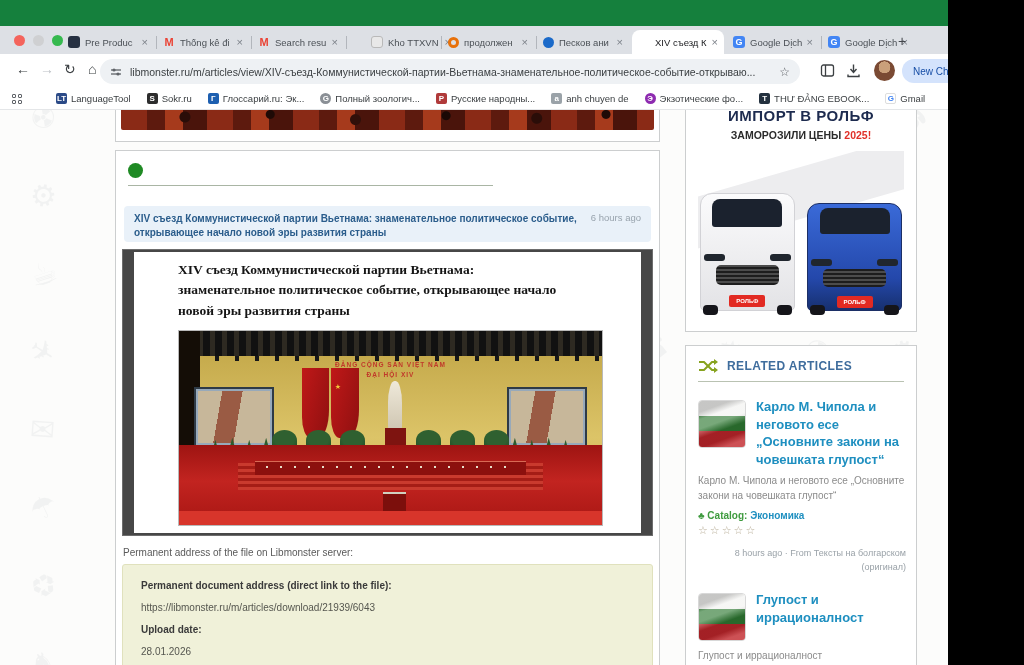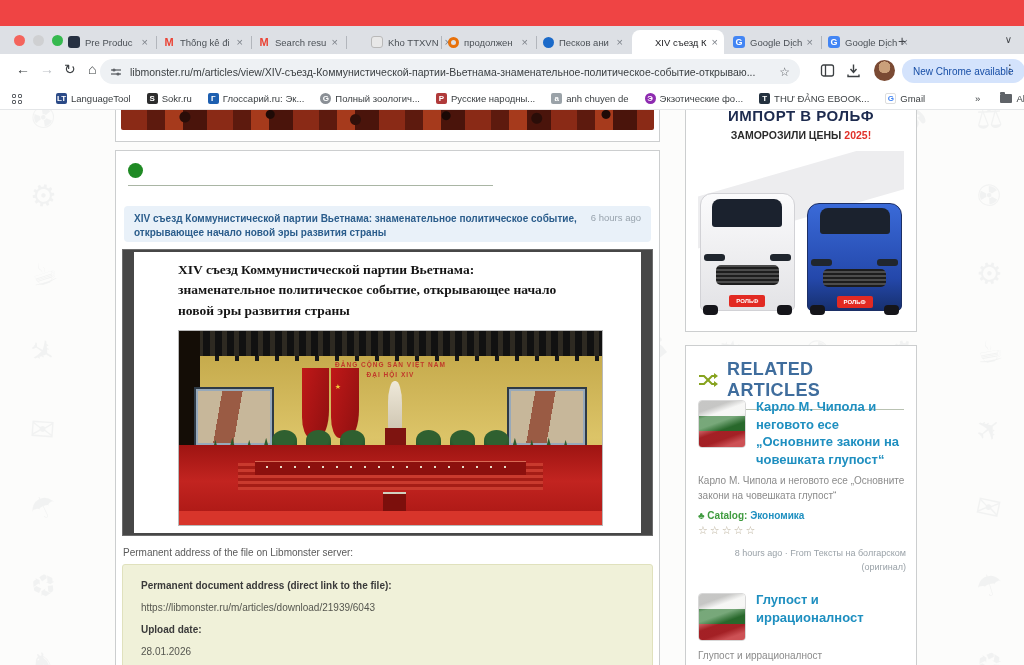--- a/index.html
+++ b/index.html
@@ -1,18 +1,18 @@
 <!DOCTYPE html>
 <html><head>
 <meta charset="utf-8">
 <style>
   * { margin:0; padding:0; box-sizing:border-box; }
   html,body { background:#000; }
   body { font-family:"Liberation Sans","DejaVu Sans",sans-serif; }
-  #screen { position:relative; width:1024px; height:665px; overflow:hidden; background:#ef4444; }
+  #screen { position:relative; width:948px; height:665px; overflow:hidden; background:#15803d; }
 
   
   .tabbar { position:absolute; left:0; top:26px; width:1024px; height:28px; background:#dde0e5; }
   .traffic { position:absolute; top:9px; left:14px; display:flex; gap:8px; }
   .tl-dot { width:11px; height:11px; border-radius:50%; }
   .tl-red { background:#f4645c; } .tl-yellow { background:#cfd0d2; } .tl-green { background:#35b94e; }
 
   .tab { position:absolute; top:4px; height:24px; width:92px; display:flex; align-items:center; gap:5px;
          padding:0 6px; color:#4b5056; font-size:9.5px; border-radius:8px 8px 0 0; }
   .tab-active { background:#fff; color:#202124; }
@@ -517,21 +517,21 @@
       </div>
     </div>
 
     <div class="card" id="rel-box">
       <div class="section-head" id="rel-head">
         <svg class="shuffle-ic" viewBox="0 0 20 14">
           <path d="M1 3 h5 l8 8 h3" fill="none" stroke="#87a31f" stroke-width="2"></path>
           <path d="M1 11 h5 l8 -8 h3" fill="none" stroke="#87a31f" stroke-width="2"></path>
           <path d="M16 0 l4 3 -4 3 z M16 8 l4 3 -4 3 z" fill="#87a31f"></path>
         </svg>
-        <span class="section-title" style="font-size:18px">RELATED ARTICLES</span>
+        <span class="section-title" style="font-size:12px">RELATED ARTICLES</span>
       </div>
 
       <div class="rel-art" style="top:52px">
         <div class="art-thumb">
             <div class="flag-bg3"></div>
           </div>
         <div class="art-title">Карло М. Чипола и неговото есе „Основните закони на човешката глупост“</div>
         <div class="art-desc">Карло М. Чипола и неговото есе „Основните закони на човешката глупост“</div>
         <div class="art-cat">
           <span>♣</span>

